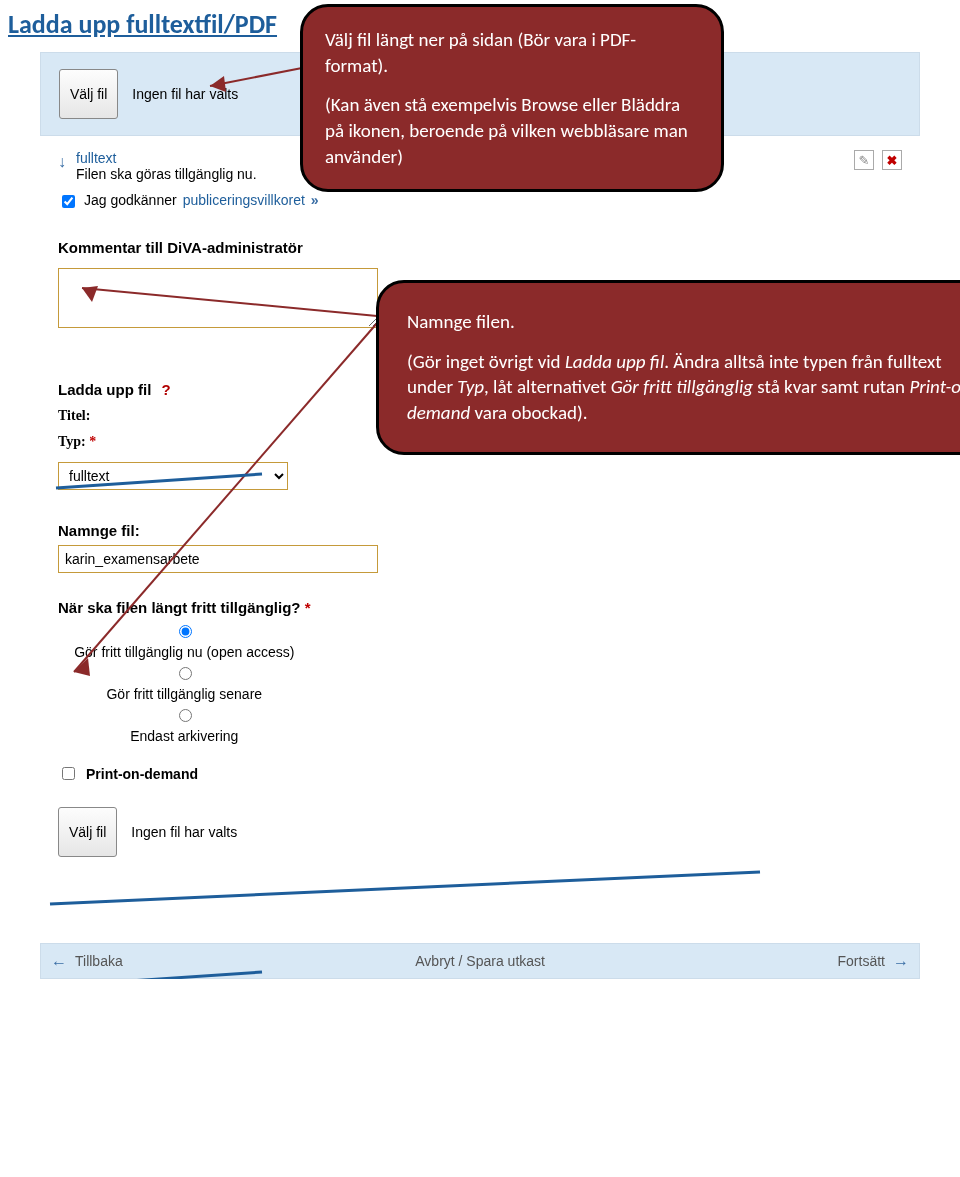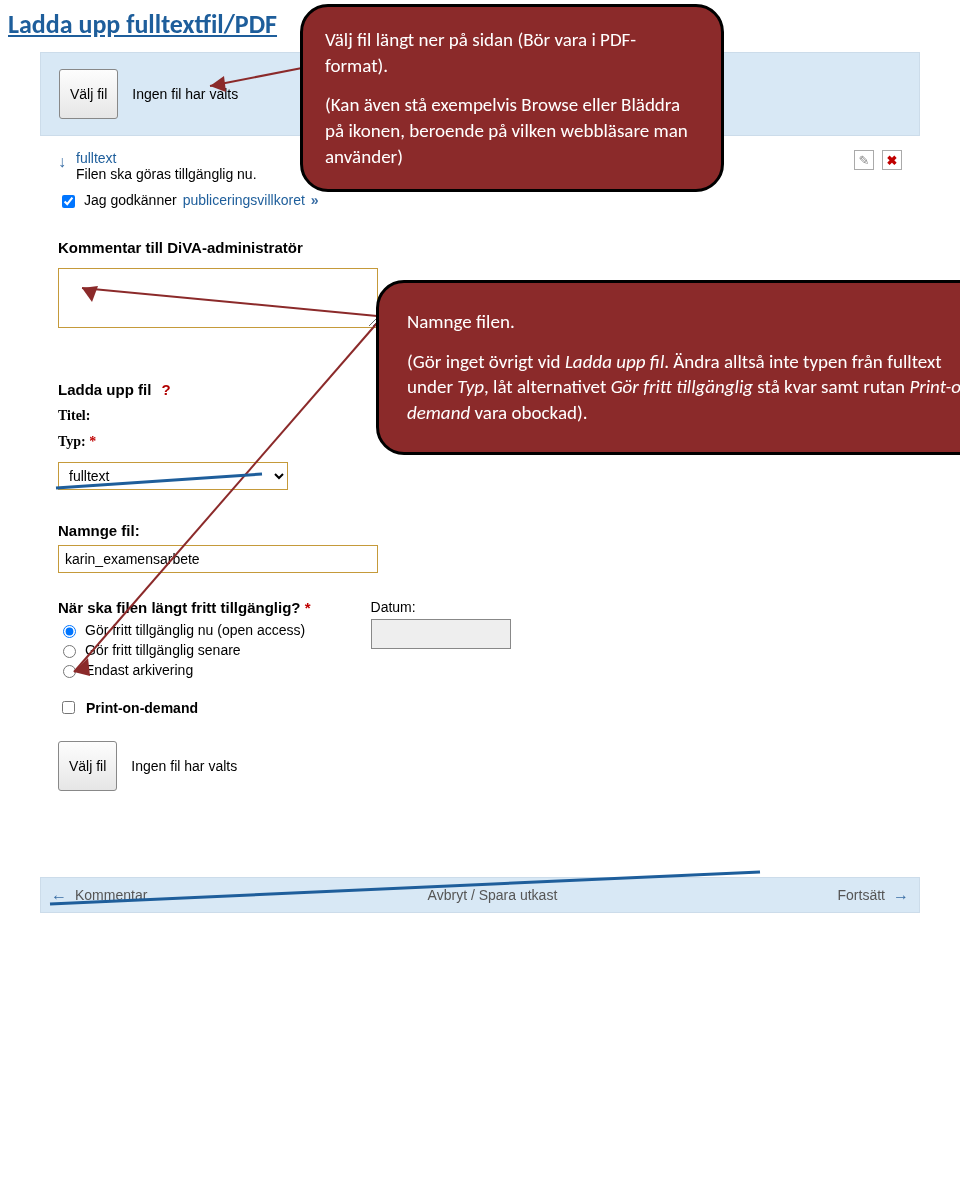--- a/index.html
+++ b/index.html
@@ -151,20 +151,21 @@
     gap: 16px;
     margin-top: 18px;
     font-family: Verdana, sans-serif;
   }
   .radio-option {
     display: flex;
     align-items: center;
     gap: 6px;
     font-family: Verdana, sans-serif;
     margin-top: 4px;
+    flex-direction: column;
   }
   .two-col {
     display: flex;
     align-items: flex-start;
     margin-top: 6px;
     gap: 60px;
   }
   .checkbox-row {
     display: flex;
     align-items: center;
@@ -314,24 +315,20 @@
       </div>
       <div class="radio-option">
         <input type="radio" name="avail" style="">
         <span>Gör fritt tillgänglig senare</span>
       </div>
       <div class="radio-option">
         <input type="radio" name="avail" style="">
         <span>Endast arkivering</span>
       </div>
     </div>
-    <div style="margin-top:20px;">
-      <div style="font-family:Verdana,sans-serif;">Datum:</div>
-      <input class="text-input mini" style="height: 30px; margin-top: 4px;" disabled="">
-    </div>
   </div>
 
   <div class="checkbox-row">
     <input type="checkbox" style="">
     <span style="font-weight:bold;">Print-on-demand</span>
   </div>
 
   <div style="margin-top:24px; display:flex; align-items:center; gap:14px;">
     <span class="btn-valj">Välj fil</span>
     <span class="no-file-text">Ingen fil har valts</span>
@@ -354,21 +351,21 @@
 <svg class="arrow-line" style="top:968px; left:52px;" width="220" height="24">
   <line x1="4" y1="18" x2="210" y2="4" stroke="#1E5E9B" stroke-width="3"></line>
 </svg>
 <svg class="arrow-line" style="top:470px; left:52px;" width="220" height="24">
   <line x1="4" y1="18" x2="210" y2="4" stroke="#1E5E9B" stroke-width="3"></line>
 </svg>
 
 <div class="bottom-bar">
   <div style="display:flex;align-items:center;gap:8px;">
     <span class="bb-arrow">←</span>
-    <span>Kommentar</span>
+    <span>Tillbaka</span>
   </div>
   <div>Avbryt / Spara utkast</div>
   <div style="display:flex;align-items:center;gap:8px;">
     <span>Fortsätt</span>
     <span class="bb-arrow">→</span>
   </div>
 </div>
 
 <div class="callout c2">
   <p>Namnge filen.</p>

